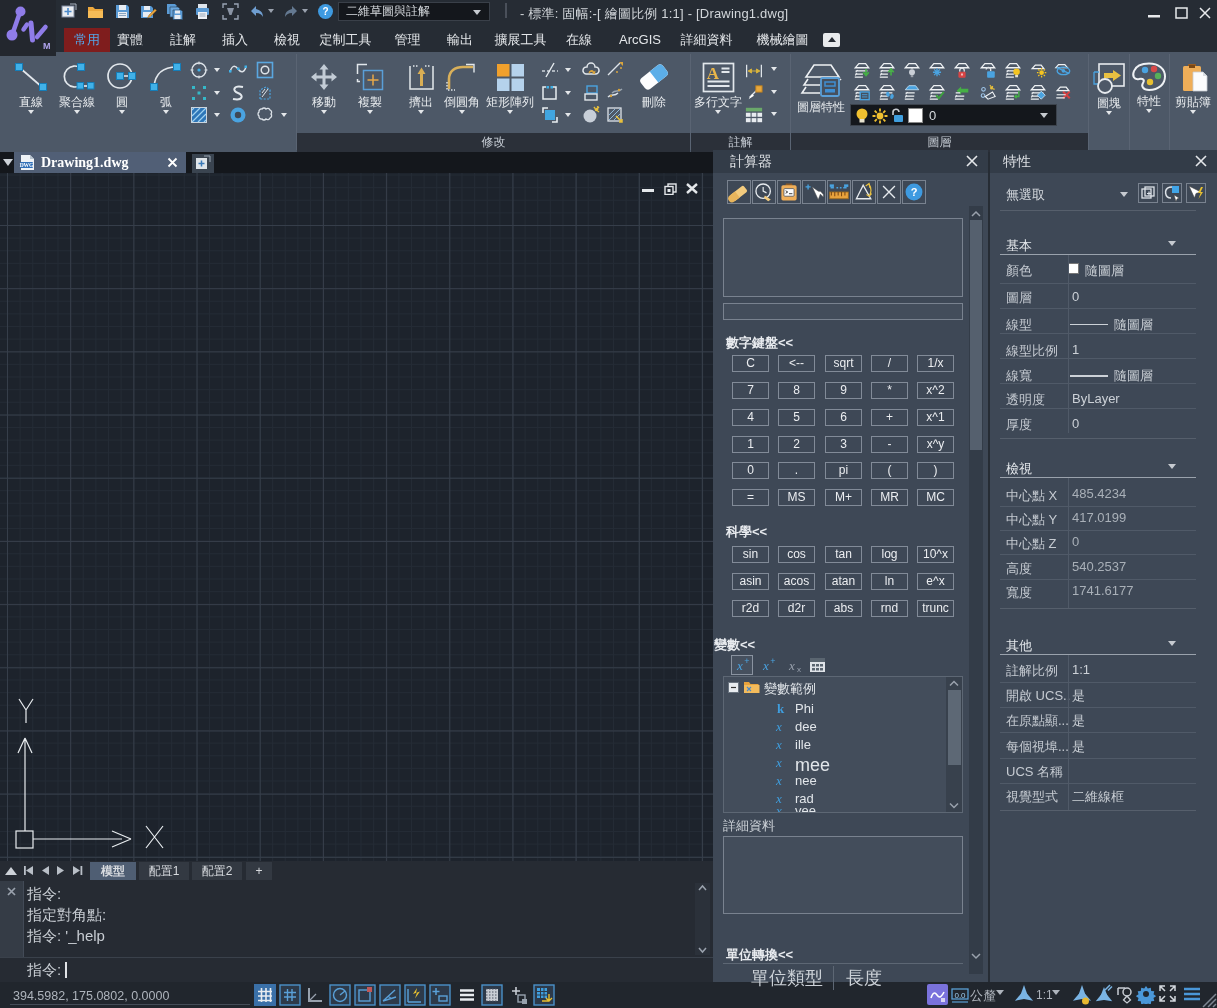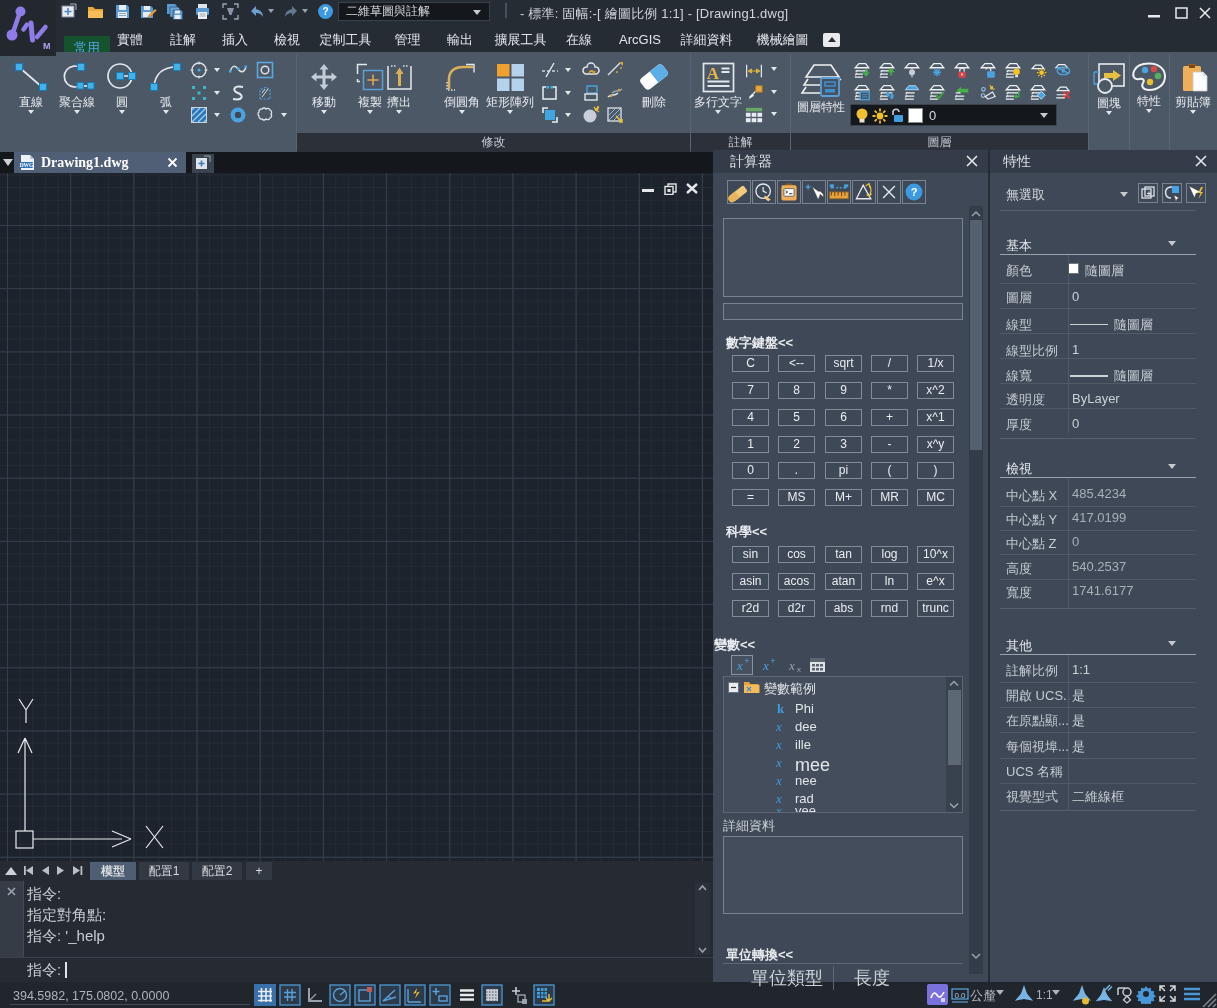--- a/index.html
+++ b/index.html
@@ -14,21 +14,21 @@
 #wsbox { position:absolute; left:338px; top:2px; width:152px; height:19px; background:#14171c; border:1px solid #3a4049; color:#d8dce0; font-size:12px; line-height:17px; padding-left:7px; }
 #wsbox .arr { position:absolute; right:8px; top:7px; }
 .darr { width:0; height:0; border-left:4px solid transparent; border-right:4px solid transparent; border-top:5px solid #c6cad0; display:block; }
 #qsep { position:absolute; left:505px; top:3px; width:2px; height:15px; border-left:1px solid #4a505a; border-right:1px solid #4a505a; }
 #wintitle { position:absolute; left:520px; top:5px; font-size:13px; color:#d2d6da; letter-spacing:0.2px; }
 #winbtns { position:absolute; right:8px; top:6px; color:#e8eaec; }
 
 
 #tabrow { position:absolute; left:0; top:28px; width:1217px; height:24px; background:#262c34; }
 .rtab { position:absolute; top:0; height:24px; line-height:24px; font-size:13px; color:#e4e7ea; text-align:center; }
-.rtab.active { background:#14532d; color:#54a6e8;margin-top:8px; }
+.rtab.active { background:#7f1d1d; color:#54a6e8; }
 
 
 #ribbon { position:absolute; left:0; top:52px; width:1217px; height:100px; background:#4d5867; }
 .rsep { position:absolute; top:2px; width:1px; height:96px; background:#414b59; border-right:1px solid #5a6473; }
 .plabel { position:absolute; top:81px; height:19px; line-height:19px; background:#2b3039; color:#c6ccd4; font-size:12px; text-align:center; }
 .bigbtn { position:absolute; top:0; text-align:center; color:#e8ebee; font-size:12px; }
 .bigbtn .ic { display:block; margin:10px auto 2px; }
 .bigbtn .lb { margin-top:1px; line-height:14px; }
 .sdarr { width:0; height:0; border-left:3.5px solid transparent; border-right:3.5px solid transparent; border-top:4px solid #e4e7ea; display:block; margin:1px auto 0; }
 .smic { position:absolute; width:18px; height:18px; }
@@ -278,21 +278,21 @@
     </div>
     <div class="bigbtn" style="left:348px; width:44px">
       <svg class="ic" width="30" height="31" viewBox="0 0 30 31">
           <path d="M2.5 12 L2.5 2.5 L12 2.5 M2.5 17 L2.5 19.5 L5 19.5" fill="none" stroke="#e2e7ec" stroke-width="1.5"></path>
           <rect x="8.5" y="8.5" width="19" height="19" fill="#4d5867" stroke="#5a9fd8" stroke-width="1.5"></rect>
           <path d="M18 12.5 v11 M12.5 18 h11" stroke="#e8a84a" stroke-width="1.5"></path>
         </svg>
       <div class="lb">複製</div>
         <span class="sdarr"></span>
     </div>
-    <div class="bigbtn" style="left:379px; width:40px">
+    <div class="bigbtn" style="left:401px; width:40px">
       <svg class="ic" width="30" height="31" viewBox="0 0 30 31">
           <path d="M4 4 L4 27 L27 27 L27 4" fill="none" stroke="#e2e7ec" stroke-width="1.5"></path>
           <path d="M7 4 h5 M19 4 h5" stroke="#e2e7ec" stroke-width="1.5" stroke-dasharray="1.5 1.5"></path>
           <path d="M15.5 5.5 L19.5 12 L17 12 L17 24 L14 24 L14 12 L11.5 12 Z" fill="#d9ae54"></path>
         </svg>
       <div class="lb">擠出</div>
         <span class="sdarr"></span>
     </div>
     <div class="bigbtn" style="left:436px; width:52px">
       <svg class="ic" width="32" height="31" viewBox="0 0 32 31">
@@ -995,21 +995,21 @@
         <svg width="16" height="11" viewBox="0 0 16 11" style="position:absolute;bottom:1px">
             <path d="M4 3.5 L8 7.5 L12 3.5" fill="none" stroke="#9aa2ad" stroke-width="1.5"></path>
           </svg>
       </div>
     </div>
     <div class="abs" style="left:10px; top:667px; color:#ccd1d7; font-size:13px">詳細資料</div>
     <div class="abs" style="left:10px; top:686px; width:240px; height:78px; background:#434d5b; border:1px solid #79828f;"></div>
     <div class="sechdr" style="left:13px; top:796px">單位轉換&lt;&lt;</div>
     <div class="abs" style="left:10px; top:813px; width:240px; height:19px; border-top:1px solid #5d6774; color:#ccd1d7; font-size:18px;">
       <span style="position:absolute; left:28px; top:2px">單位類型</span>
-      <span style="position:absolute; left:110px; top:2px; border-left:1px solid #5d6774; padding-left:20px">長度</span>
+      <span style="position:absolute; left:110px; top:2px; border-left:1px solid #5d6774; padding-left:12px">長度</span>
     </div>
   </div>
 
   <div class="panel" id="proppanel" style="left:990px; top:150px; width:227px; height:832px;">
     <div class="ptitle" style="padding-left:13px">特性<svg class="pclose" viewBox="0 0 14 14">
           <path d="M2 2 L12 12 M12 2 L2 12" stroke="#e4e7ea" stroke-width="1.6"></path>
         </svg></div>
     <div class="abs" style="left:16px; top:36px; color:#d5d9de; font-size:13px">無選取</div>
     <div class="abs" style="left:130px; top:42px">
         <span class="darr"></span>

